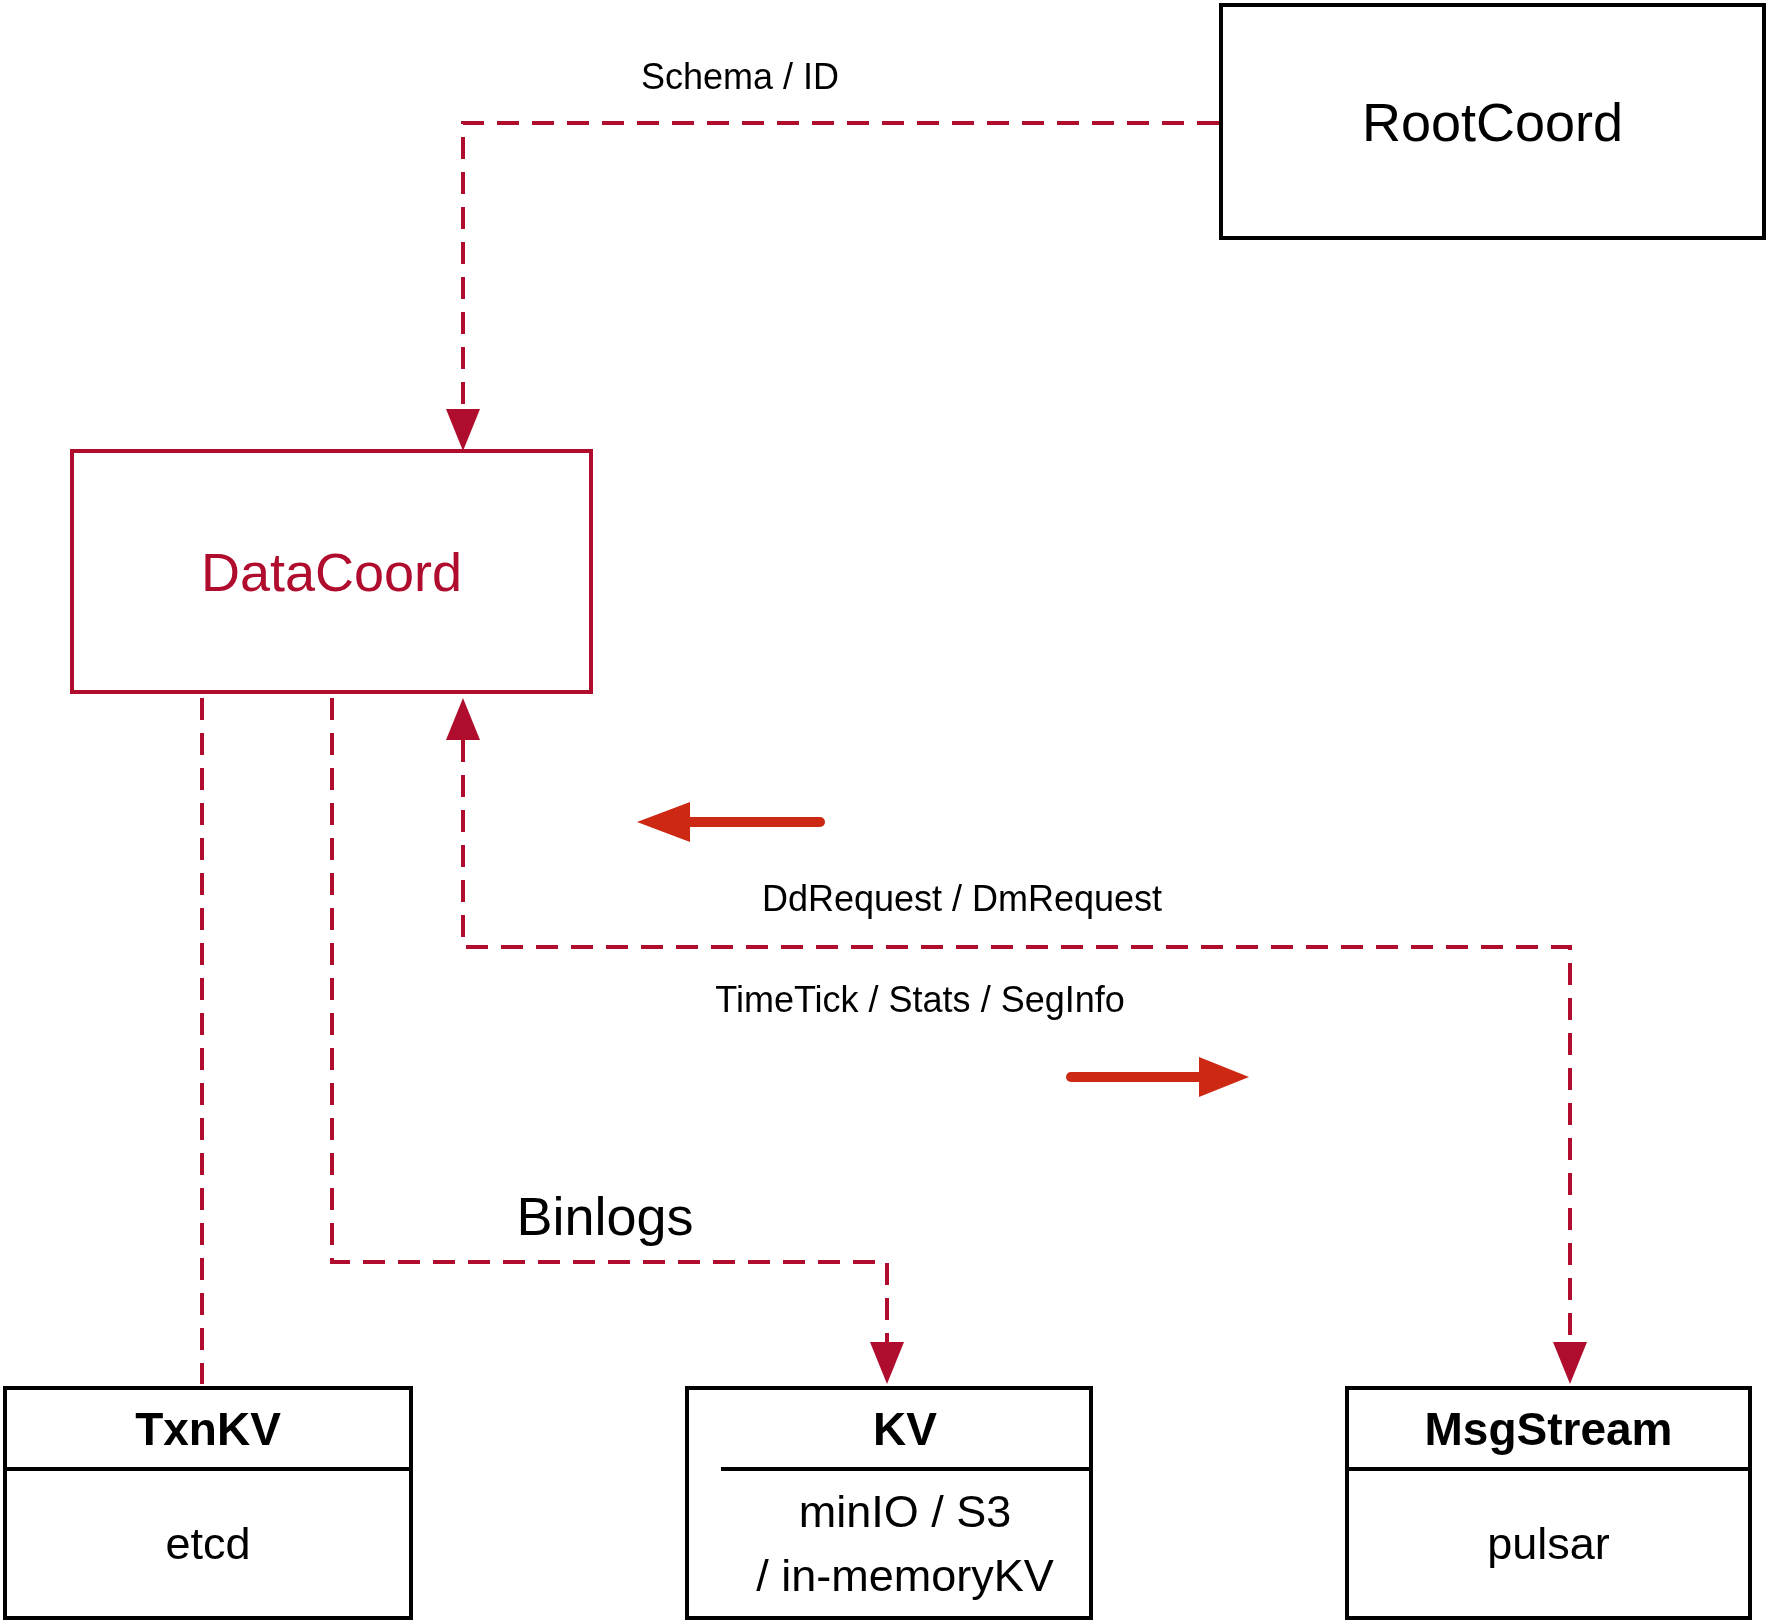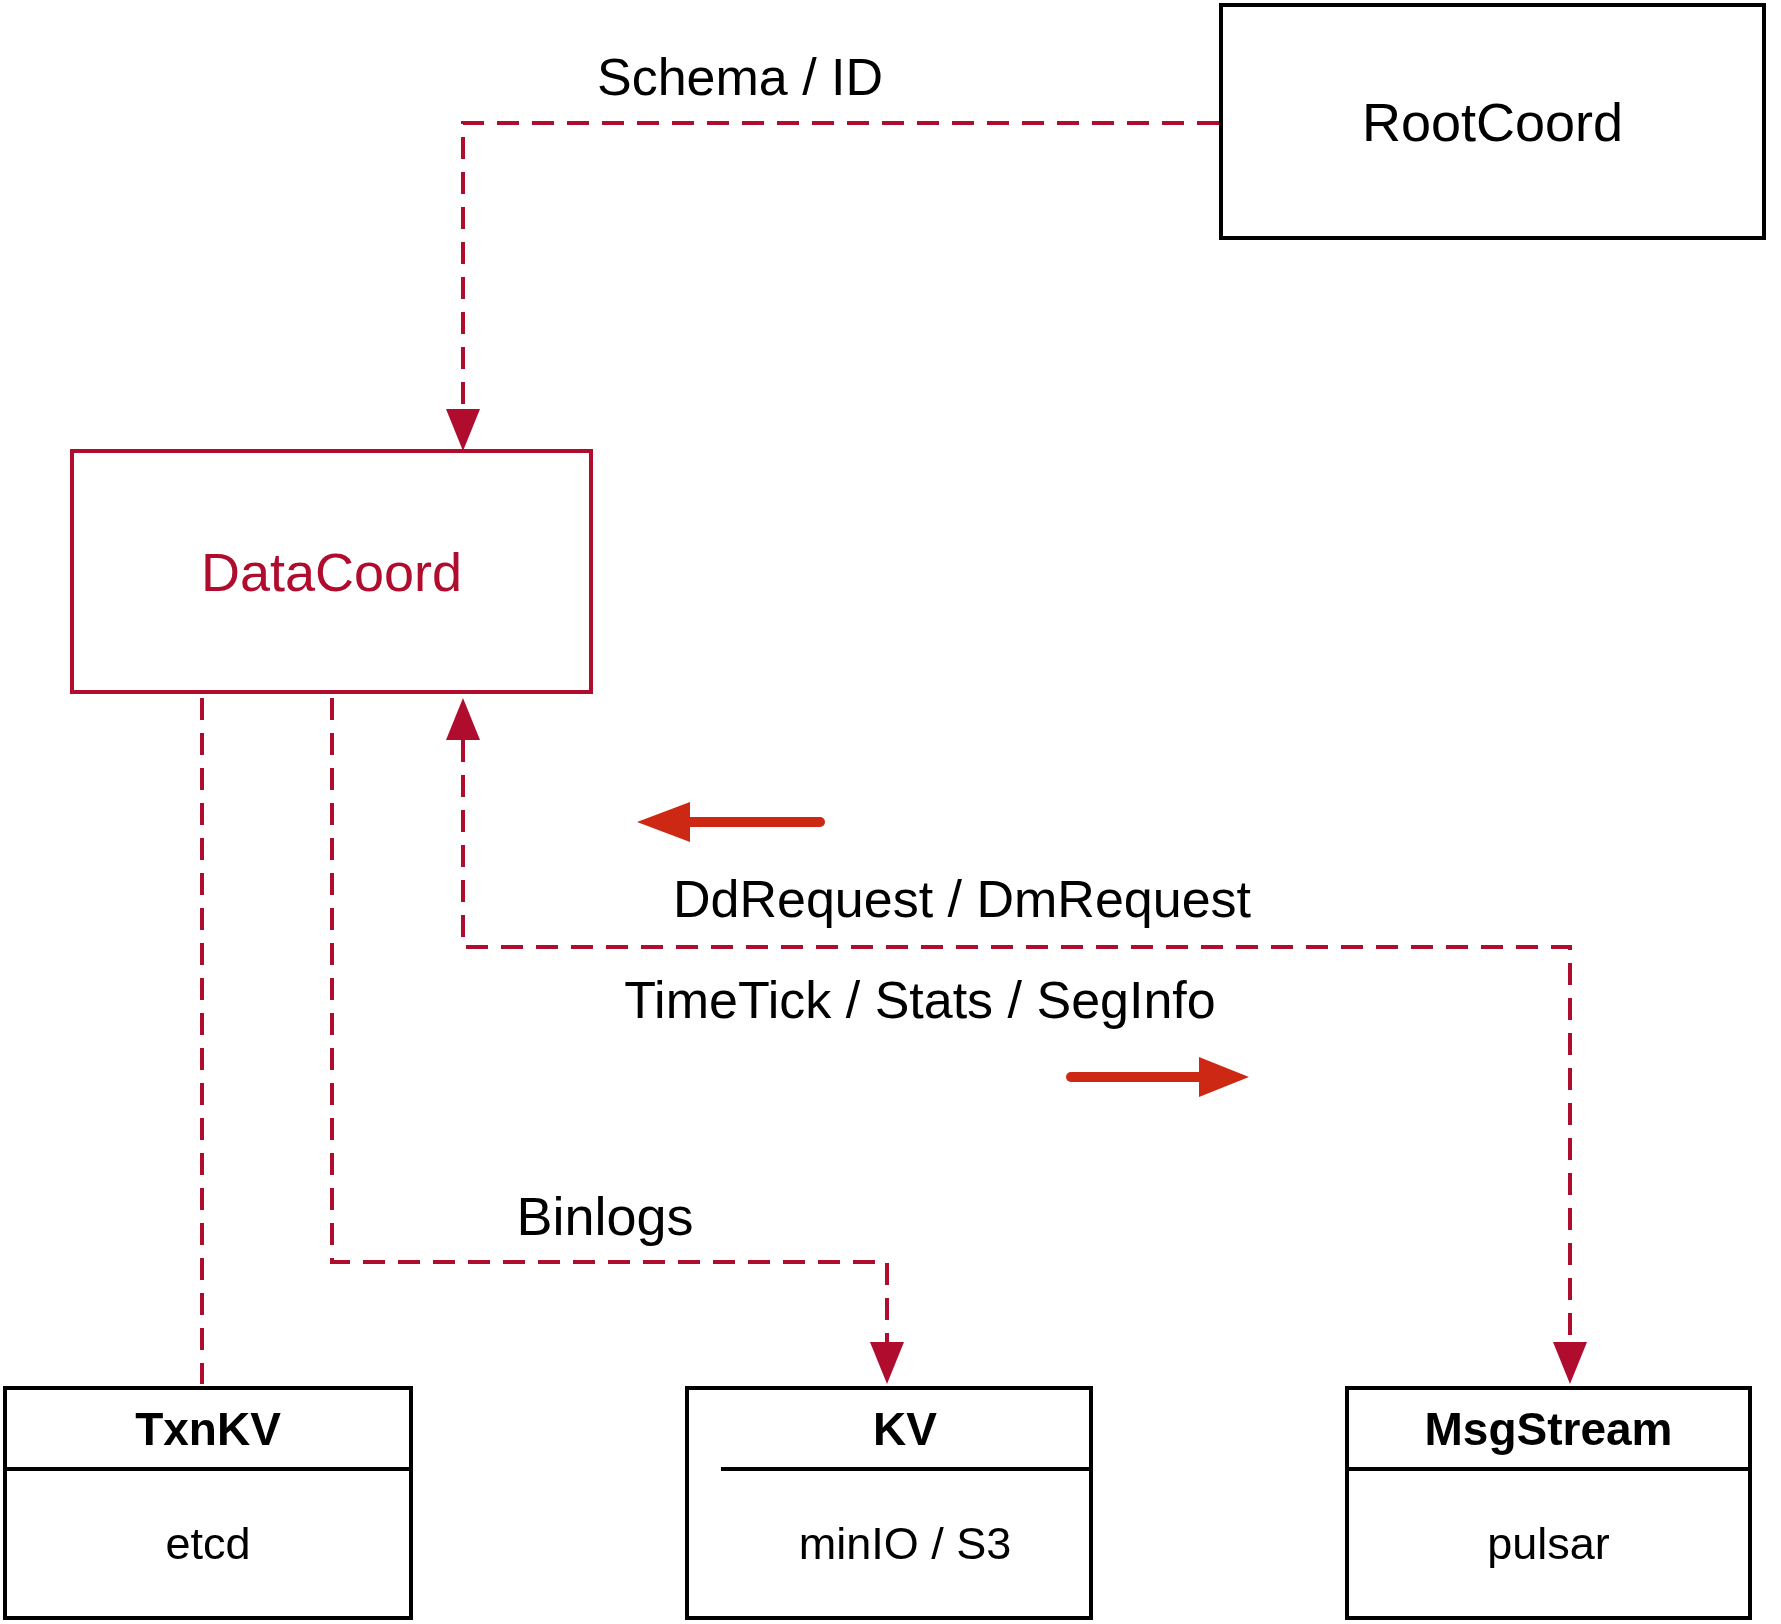--- a/index.html
+++ b/index.html
@@ -80,21 +80,21 @@
     align-items: center;
     justify-content: center;
     font-size: 45px;
     color: #000000;
     line-height: 64px;
   }
   .edge-label {
     position: absolute;
     transform: translate(-50%, -50%);
     white-space: nowrap;
-    font-size: 52px;
+    font-size: 36px;
     color: #000000;
   }
   .lbl-schema   { left: 740px;  top: 77px; }
   .lbl-ddrequest { left: 962px; top: 899px; }
   .lbl-timetick { left: 920px;  top: 1000px; }
   .lbl-binlogs  { left: 570px;  top: 1216px; font-size: 54px; margin-left: 35px; }
 </style>
 </head>
 <body>
 
@@ -145,20 +145,21 @@
     <div class="store-header">TxnKV</div>
     <div class="store-body">
       <span>etcd</span>
     </div>
   </div>
 
   <div class="store store-kv">
     <div class="store-header">KV</div>
     <div class="store-body">
       <span>minIO / S3</span>
+      <span>/ in-memoryKV</span>
     </div>
   </div>
 
   <div class="store store-msgstream">
     <div class="store-header">MsgStream</div>
     <div class="store-body">
       <span>pulsar</span>
     </div>
   </div>
 

